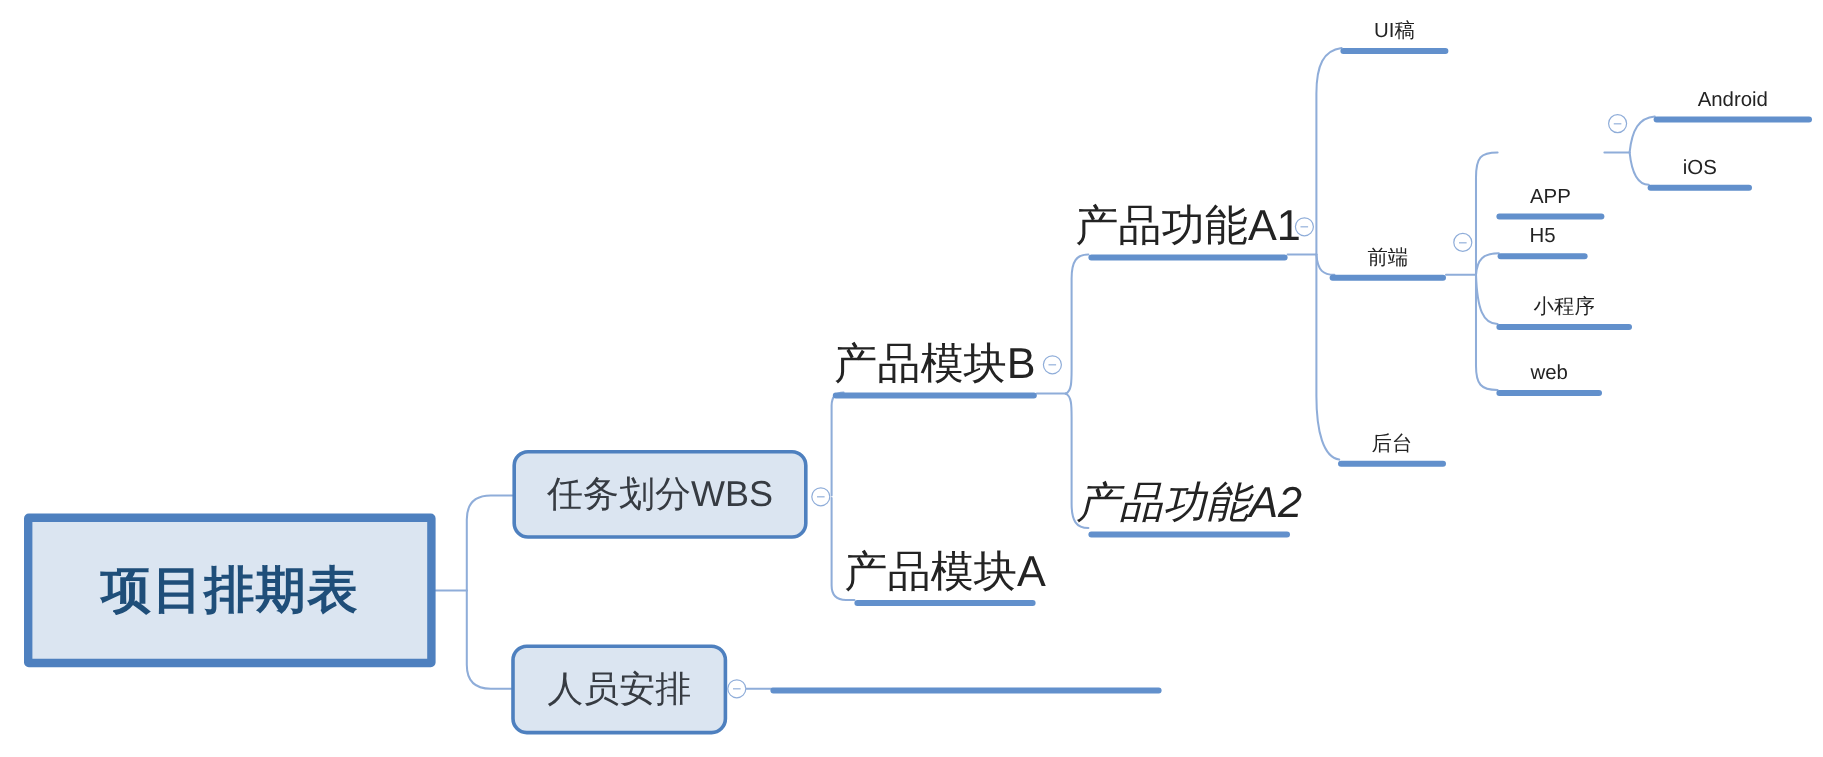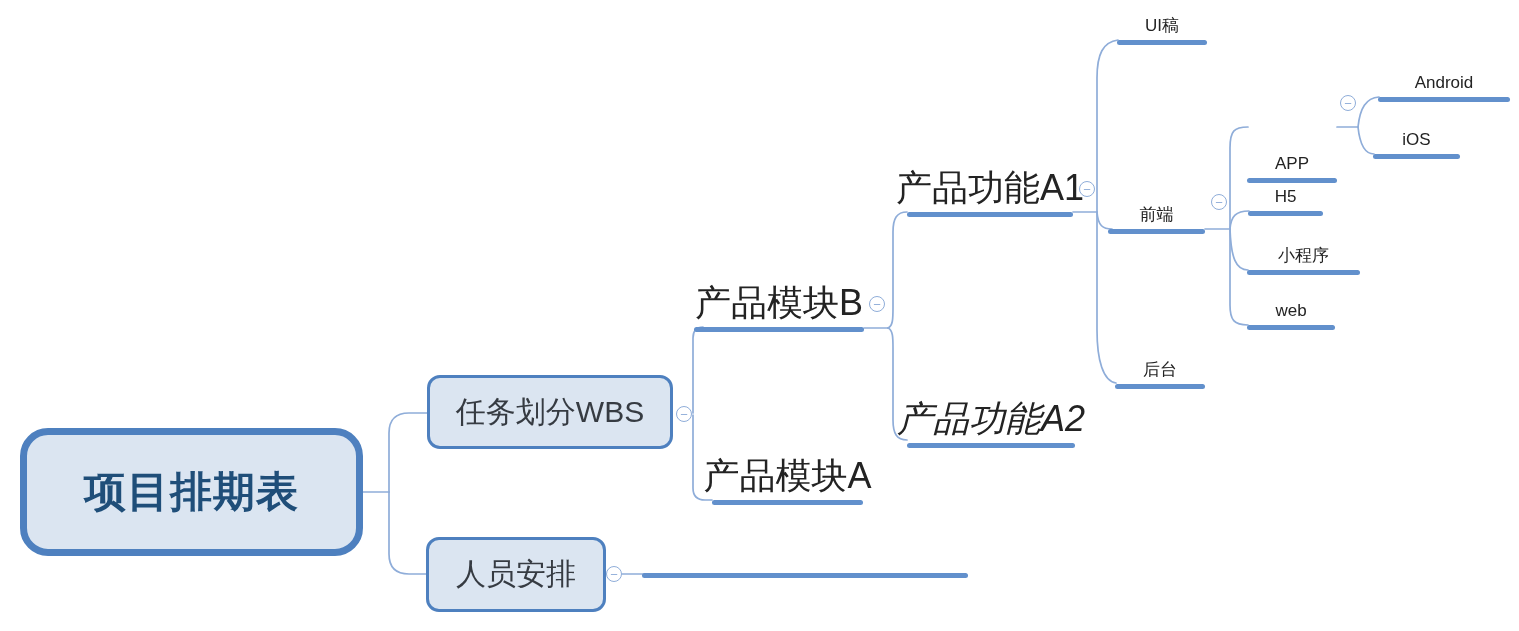--- a/index.html
+++ b/index.html
@@ -9,21 +9,21 @@
   }
   .connector-layer{position:absolute;left:0;top:0;width:1519px;height:631px;}
   .connector-layer path{fill:none;stroke:#8fadd9;stroke-width:1.7;stroke-linecap:round;}
   
   .box{
     position:absolute;display:flex;align-items:center;justify-content:center;
     background:#dbe5f1;border:3px solid #4e80bf;border-radius:13px;
     color:#363b42;font-size:30px;box-sizing:border-box;cursor:default;
   }
   .box.root{
-    border-width:7px;border-radius:28px;
+    border-width:7px;border-radius:4px;
     font-size:42px;font-weight:bold;color:#1f4e79;letter-spacing:1px;
   }
   
   .unode{position:absolute;height:40px;cursor:default;}
   .uline{position:absolute;left:0;right:0;bottom:0;height:5px;background:#6290cc;border-radius:3px;}
   .ulabel{
     position:absolute;left:-20px;right:-20px;bottom:9px;text-align:center;
     color:#232323;font-size:17px;line-height:1.15;white-space:nowrap;
   }
   .f28 .ulabel{font-size:36px;}

